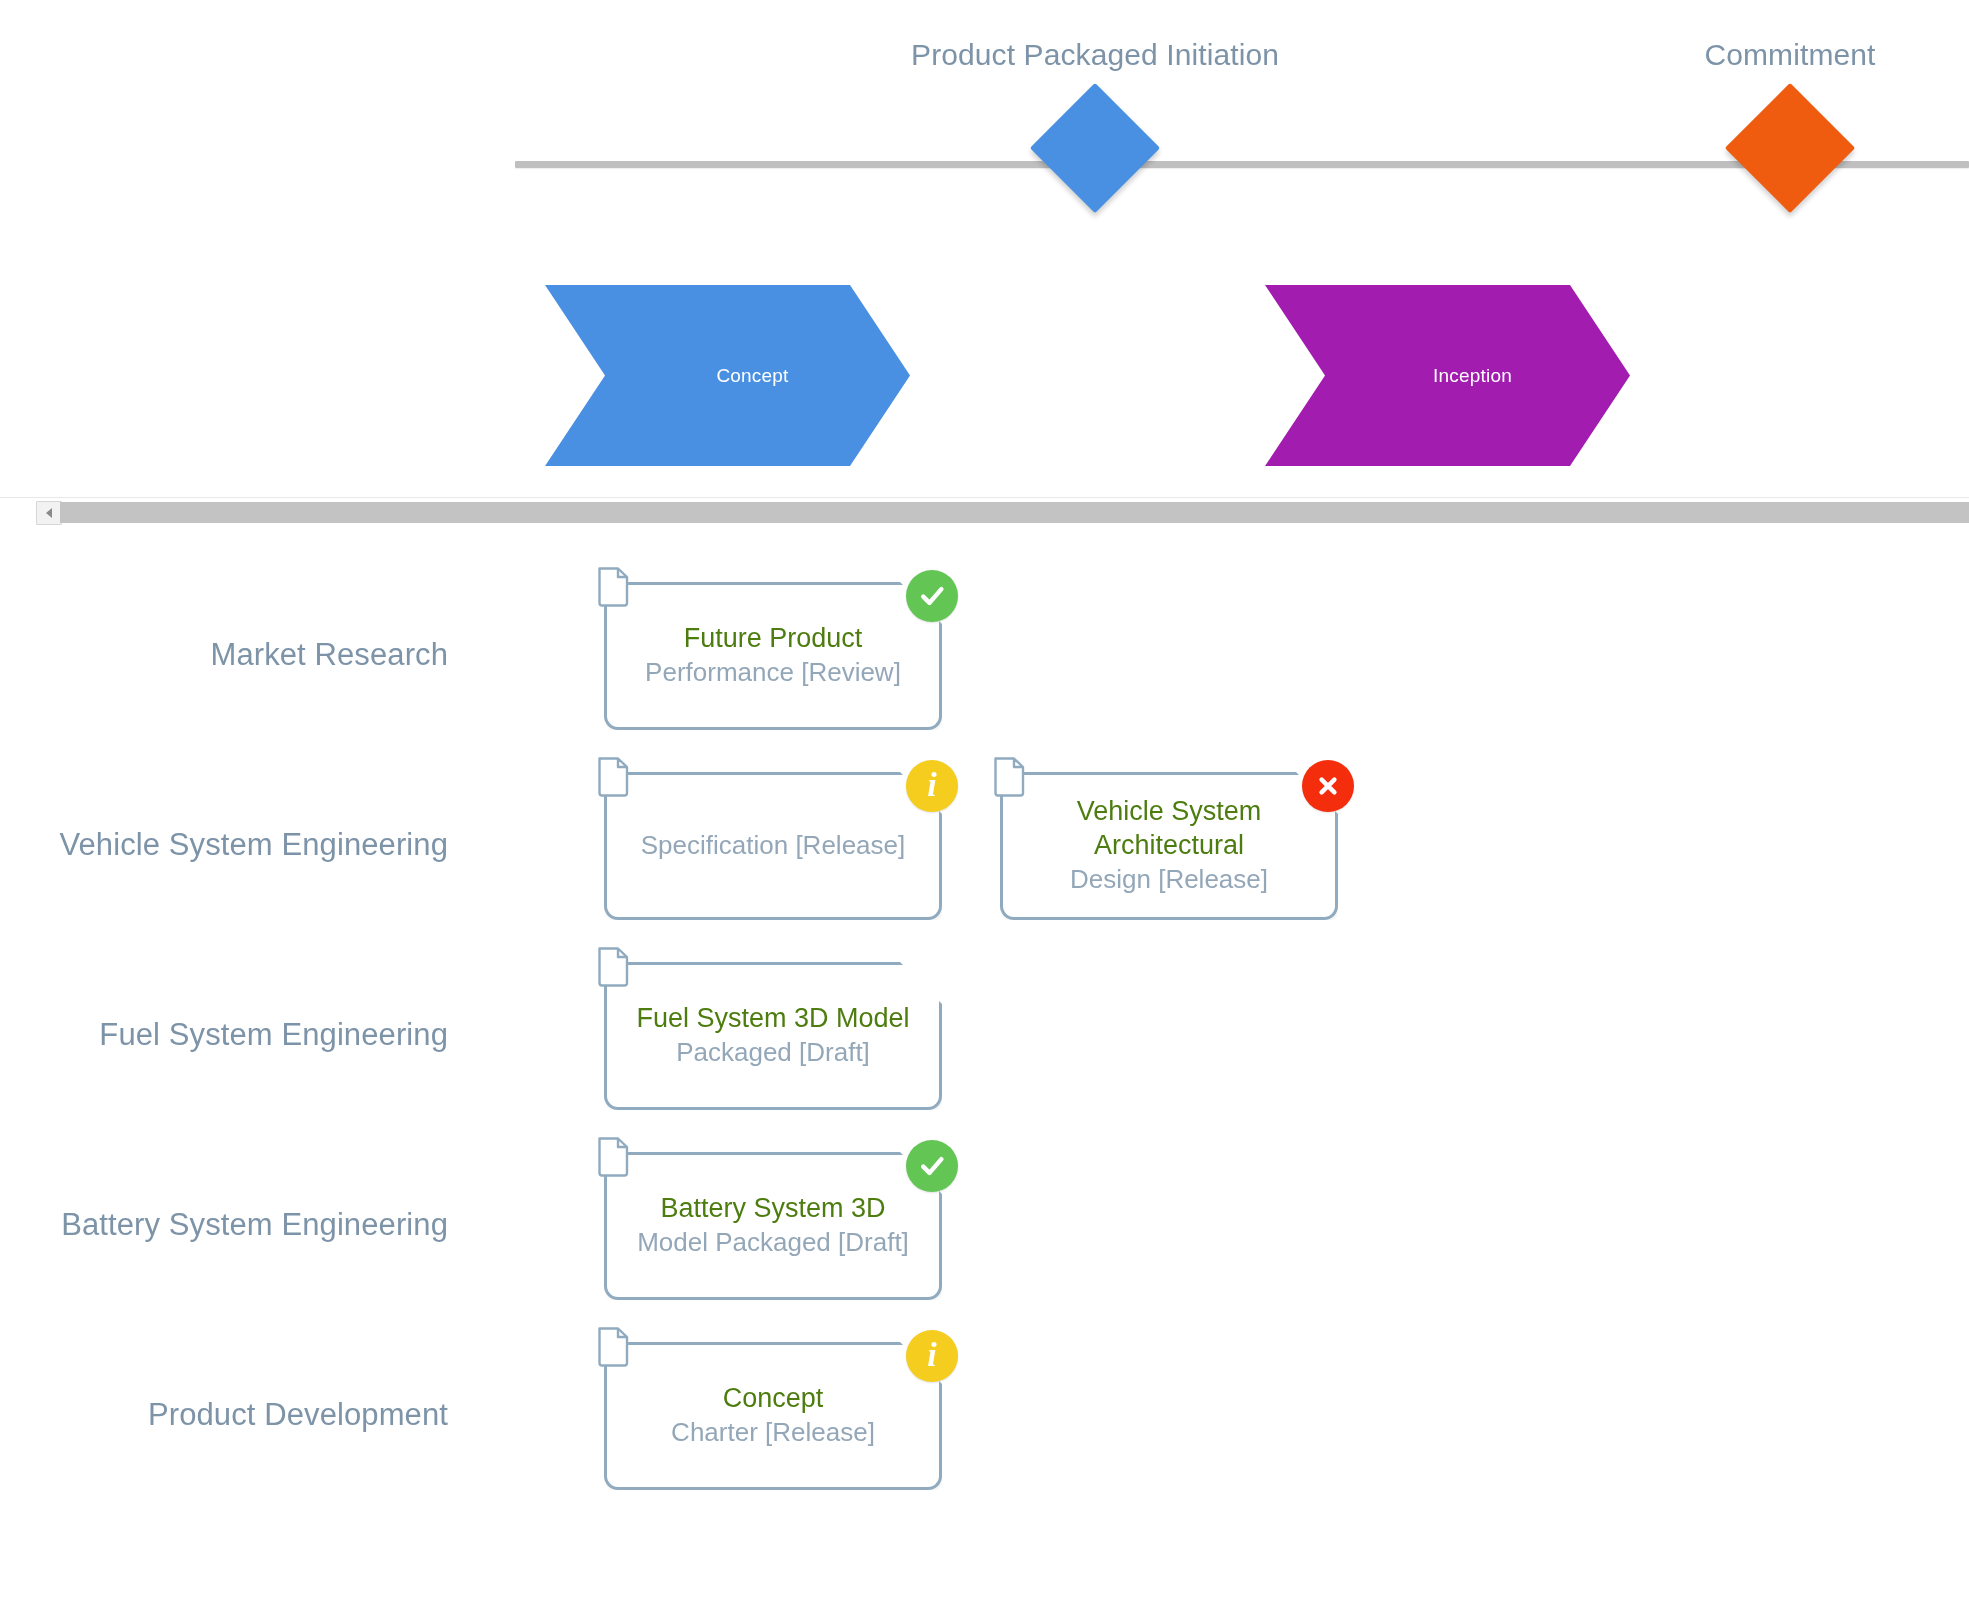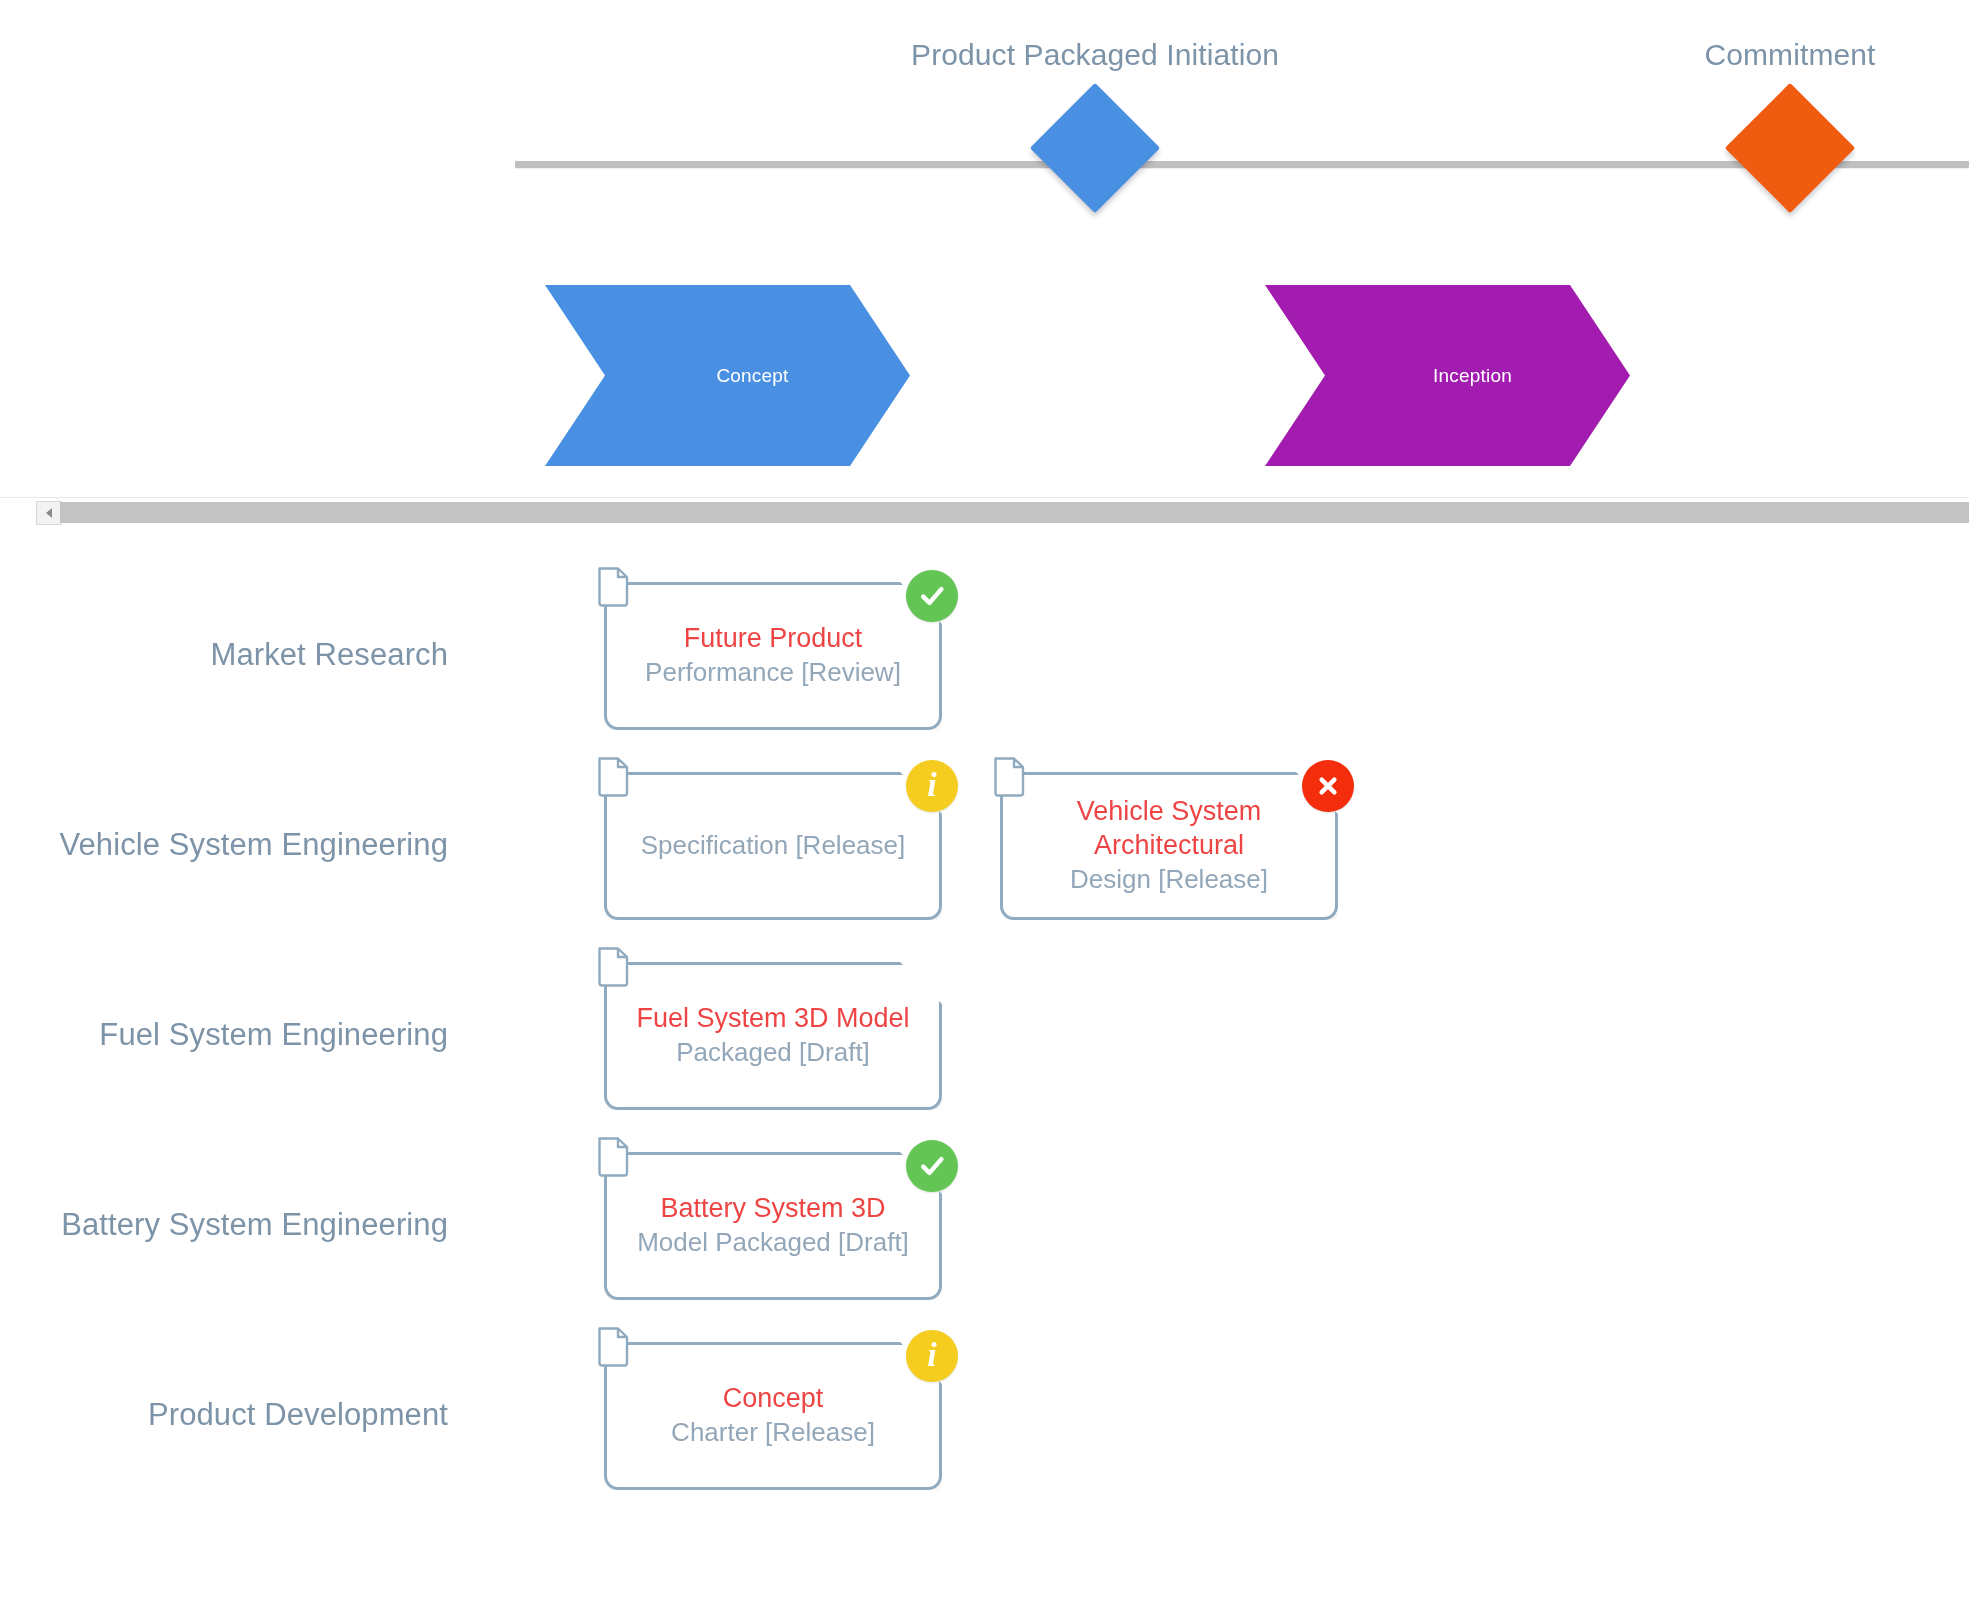--- a/index.html
+++ b/index.html
@@ -164,21 +164,21 @@
     box-sizing: border-box;
     box-shadow: 1px 2px 3px rgba(0,0,0,0.05);
     display: flex;
     flex-direction: column;
     align-items: center;
     justify-content: center;
     padding: 6px 14px 8px 14px;
   }
   .card-title {
     font-size: 27px;
-    color: #ef4444;
+    color: #4d7c0f;
     text-align: center;
     line-height: 1.26;
   }
   .card-subtitle {
     font-size: 26px;
     color: #93a7b8;
     text-align: center;
     line-height: 1.26;
     margin-top: 1px;
   }

